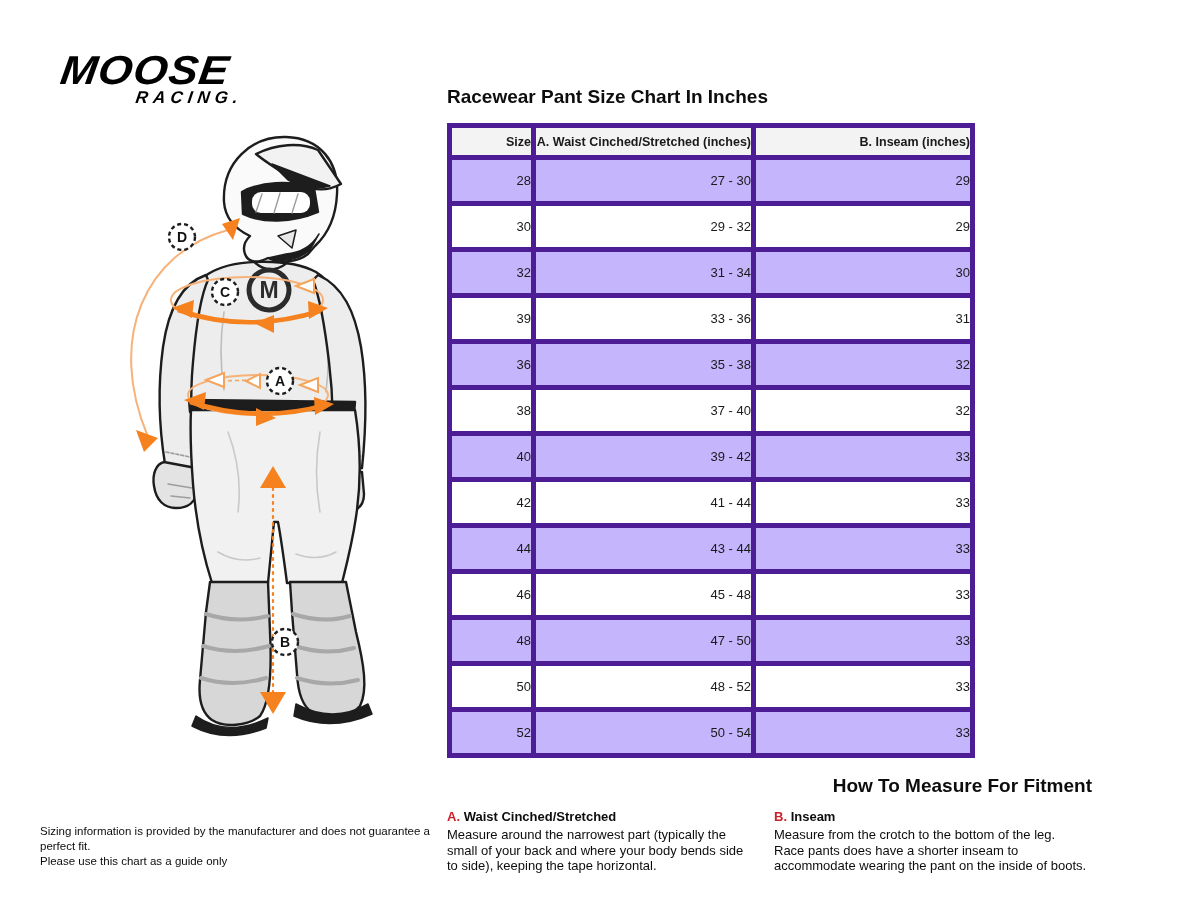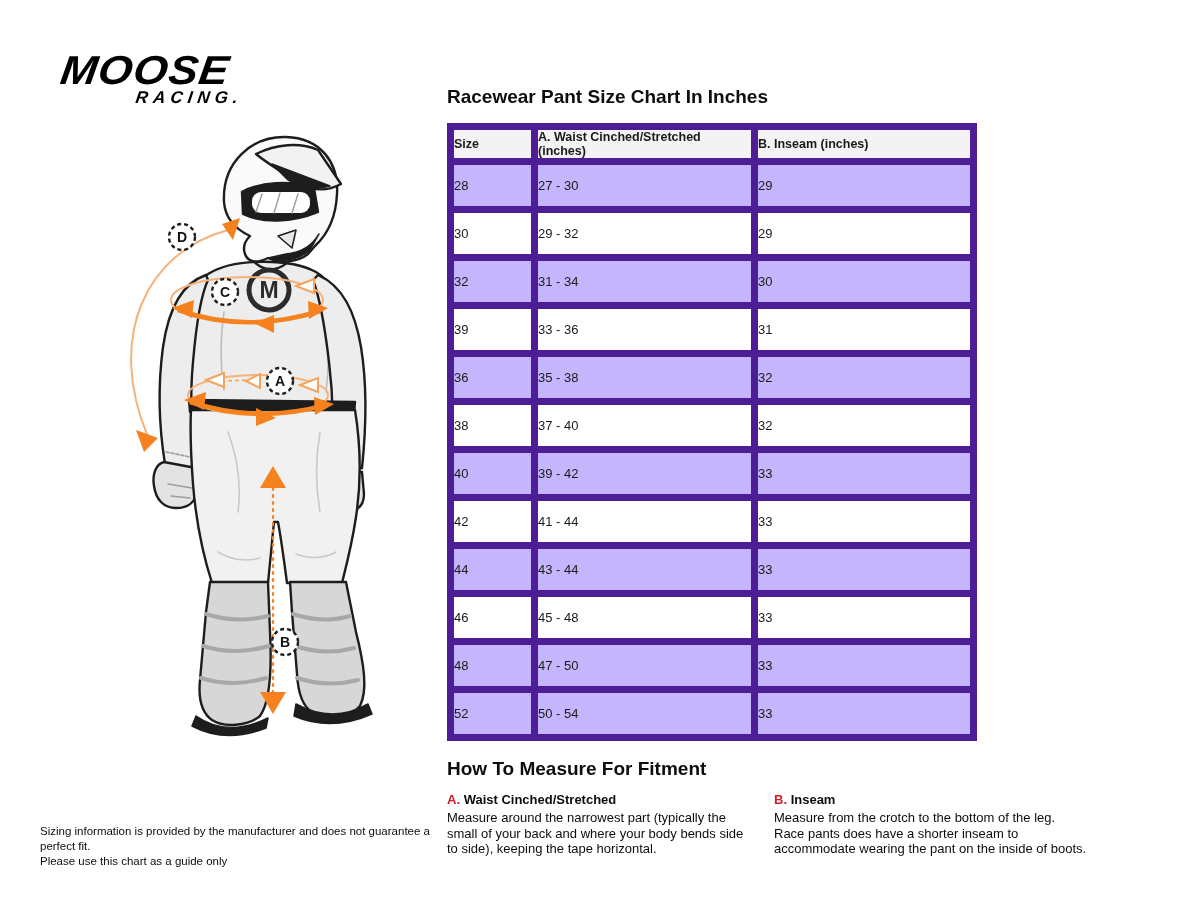--- a/index.html
+++ b/index.html
@@ -21,31 +21,31 @@
   
   .figure-wrap{position:absolute;left:28px;top:112px;width:405px;height:645px;}
   
   .content{position:absolute;left:447px;top:86px;width:645px;}
   .chart-title{font-size:19px;font-weight:bold;margin:0 0 15px 0;color:#0d0d0d;}
   table.size-chart{
     border-collapse:collapse;width:523px;table-layout:fixed;
     font-size:13px;color:#1a1a1a;
   }
   table.size-chart th,table.size-chart td{
-    border:7px solid #4c1d95;text-align:left;vertical-align:middle;padding:0;
+    border:5px solid #4c1d95;text-align:right;vertical-align:middle;padding:0;
   }
   table.size-chart th{height:27px;font-size:12.5px;font-weight:bold;background:#f3f3f3;}
   table.size-chart td{height:41px;}
   table.size-chart col.c-size{width:84px;}
   table.size-chart col.c-waist{width:220px;}
   table.size-chart col.c-inseam{width:219px;}
   table.size-chart tr.alt td{background:#c4b5fd;margin-left:7px;}
   
   .measure{margin-top:17px;width:645px;}
-  .measure-title{font-size:19px;font-weight:bold;margin:0 0 12px 0;color:#0d0d0d;}
+  .measure-title{font-size:19px;font-weight:bold;margin:0 0 12px 0;color:#0d0d0d;text-align:right;}
   .measure-grid{display:grid;grid-template-columns:300px 315px;column-gap:27px;}
   .measure-item h3{font-size:13px;font-weight:bold;margin:0 0 3px 0;color:#0d0d0d;}
   .measure-item h3 .letter{color:#ce2029;}
   .measure-item p{font-size:13px;line-height:15.5px;margin:0;color:#0d0d0d;}
   
   .disclaimer{
     position:absolute;left:40px;top:812px;width:390px;
     font-size:11.5px;line-height:15px;color:#0d0d0d;
   }
   .disclaimer span{display:block;}
@@ -241,20 +241,25 @@
         <tr>
           <td>46</td>
           <td>45 - 48</td>
           <td>33</td>
         </tr>
         <tr class="alt">
           <td>48</td>
           <td>47 - 50</td>
           <td>33</td>
         </tr>
+        <tr>
+          <td>50</td>
+          <td>48 - 52</td>
+          <td>33</td>
+        </tr>
         <tr class="alt">
           <td>52</td>
           <td>50 - 54</td>
           <td>33</td>
         </tr>
       </tbody>
   </table>
 
   <div class="measure">
     <h2 class="measure-title">How To Measure For Fitment</h2>

